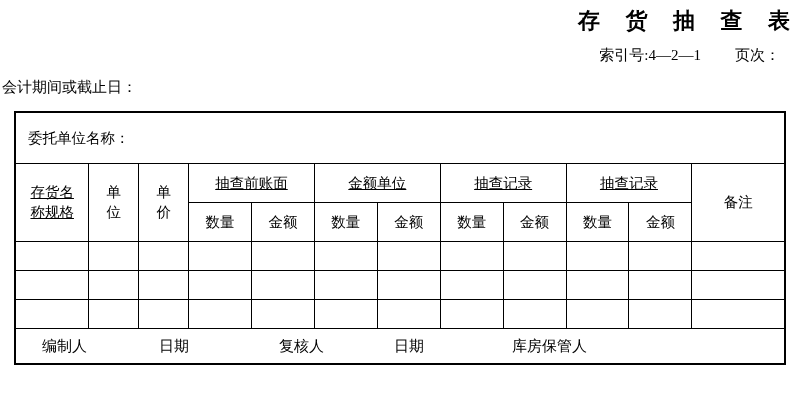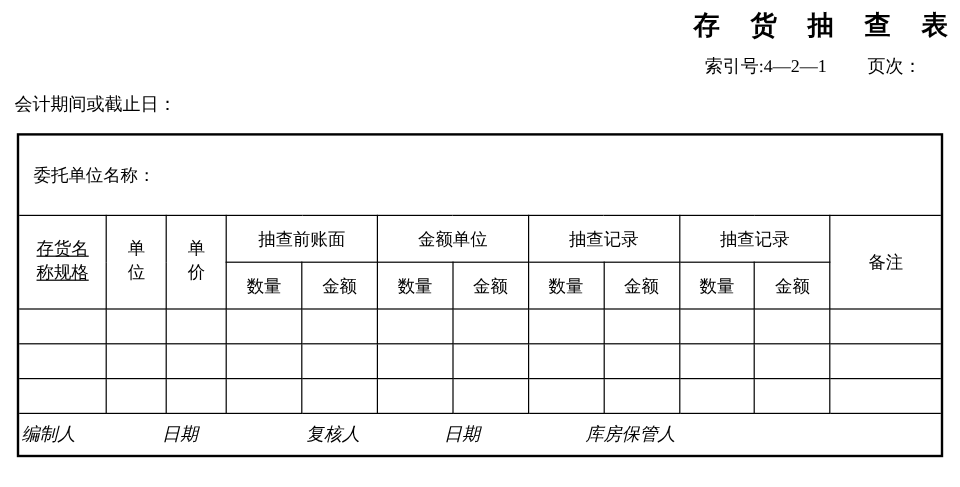--- a/index.html
+++ b/index.html
@@ -30,33 +30,33 @@
     letter-spacing: 10px;
     padding-top: 6px;
     padding-left: 10px;
   }
 
   .index-row {
     display: flex;
     justify-content: flex-end;
     align-items: baseline;
     font-size: 15px;
-    padding-right: 32px;
+    padding-right: 20px;
     margin-top: 10px;
   }
   .index-row .index-no {
     margin-right: 34px;
   }
 
   .period-row {
     display: flex;
     justify-content: space-between;
     align-items: baseline;
     font-size: 15px;
-    padding-left: 12px;
+    padding-left: 2px;
     padding-right: 12px;
     margin-top: 13px;
   }
 
   .table-wrap {
     margin: 14px 14px 0 14px;
     border: 2px solid #000;
   }
 
   table.main {
@@ -71,29 +71,30 @@
     vertical-align: middle;
     padding: 0;
   }
   
   table.main tr td:first-child { border-left: none; }
   table.main tr td:last-child { border-right: none; }
   table.main tr:first-child td { border-top: none; }
   table.main tr:last-child td { border-bottom: none; }
 
   .client-cell {
-    height: 66px;
+    height: 50px;
     text-align: left !important;
     padding-left: 12px !important;
     font-size: 15px;
   }
 
   .hdr-group {
     height: 38px;
     font-size: 15px;
+    text-decoration: underline;
   }
   .hdr-sub {
     height: 38px;
     font-size: 15px;
   }
 
   .stub-name {
     font-size: 14.5px;
     line-height: 1.35;
     text-decoration: underline;
@@ -110,22 +111,21 @@
   .footer-cell {
     height: 34px;
     text-align: left !important;
     padding: 0 !important;
   }
   .footer-flex {
     display: flex;
     align-items: center;
     height: 34px;
     font-size: 15px;
-    padding-left: 2px;
-    font-style: italic;
+    padding-left: 26px;
   }
   .footer-flex span {
     white-space: nowrap;
   }
   .f1 { margin-right: 72px; }
   .f2 { margin-right: 90px; }
   .f3 { margin-right: 70px; }
   .f4 { margin-right: 88px; }
   .f5 { margin-right: 0; }
 </style>

